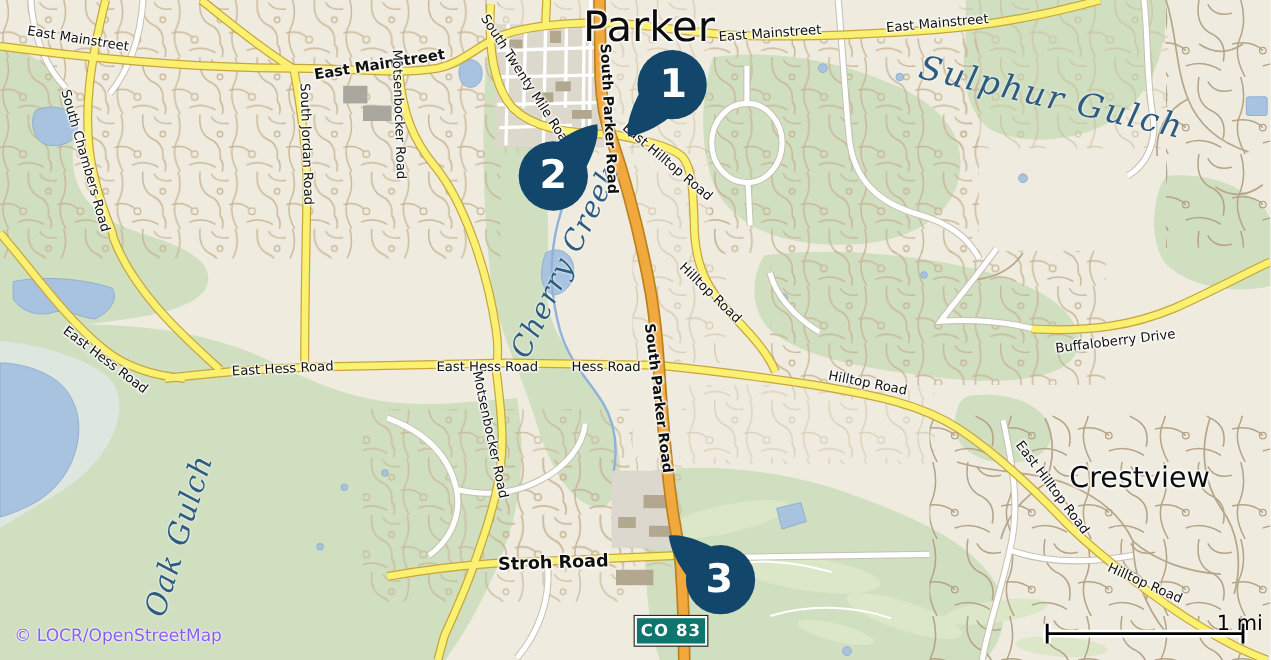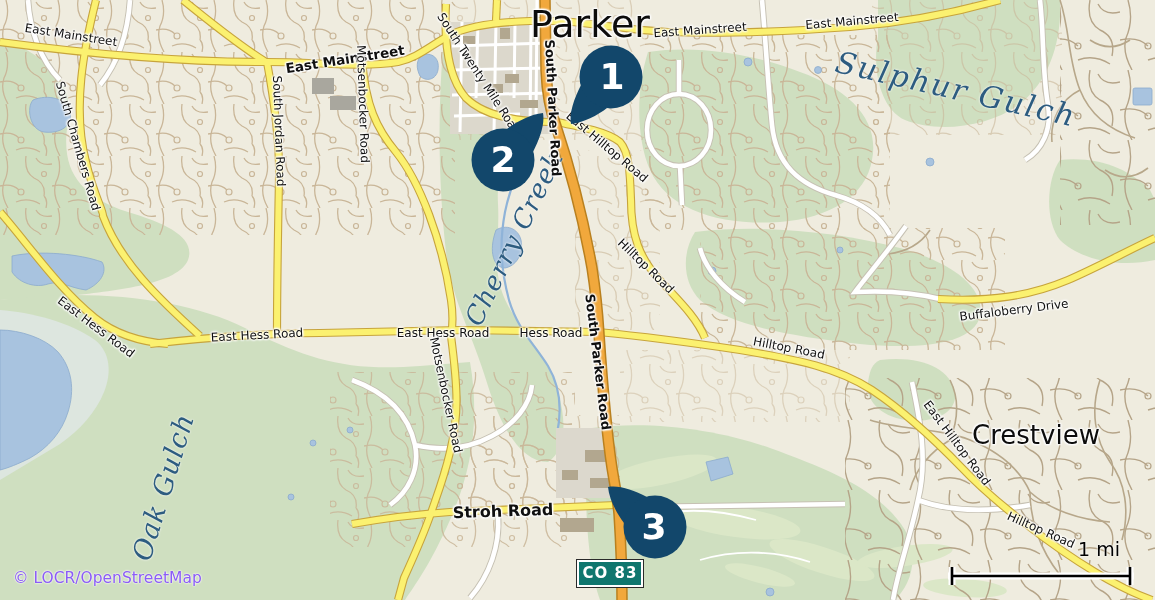--- a/index.html
+++ b/index.html
@@ -13,21 +13,21 @@
   .wl{font-family:"DejaVu Serif","Liberation Serif",serif;font-style:italic;color:#2d5c80;
       text-shadow:0 0 2px rgba(255,255,255,.75),0 0 3px rgba(255,255,255,.6);}
   .al{color:#0c0c0c;}
   .marker-num{position:absolute;width:44px;height:44px;line-height:44px;text-align:center;
     color:#fff;font-weight:bold;font-size:36px;}
   #co83{position:absolute;left:577px;top:560px;width:62px;height:23px;background:#0f766e;
     border:2px solid #fff;outline:1px solid #2a2a2a;color:#fff;font-weight:bold;font-size:15px;
     text-align:center;line-height:23px;letter-spacing:1px;}
   #attribution{position:absolute;left:13px;top:569px;font-size:15.5px;color:#8b5cf6;
     text-shadow:0 0 2px #fff,0 0 2px #fff;}
-  #scale-label{position:absolute;left:1078px;top:538px;width:70px;text-align:left;
+  #scale-label{position:absolute;left:1078px;top:556px;width:70px;text-align:right;
     font-size:19px;color:#000;text-shadow:0 0 2px #fff,0 0 2px #fff;}
 </style>
 </head>
 <body>
 
 <div id="viewport">
 
 <svg id="map-svg" width="1155" height="600" viewBox="0 0 1155 600">
   <defs>
     <pattern id="res" width="52" height="52" patternUnits="userSpaceOnUse">

